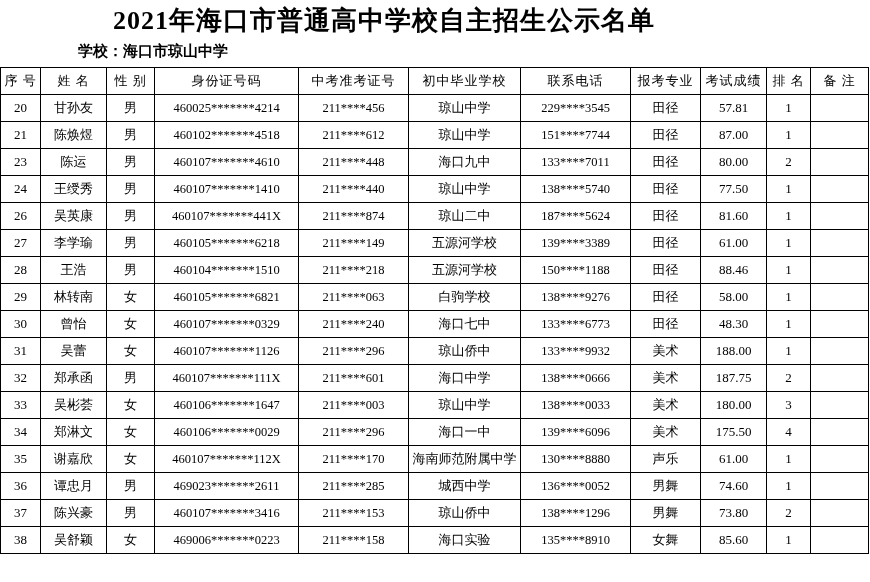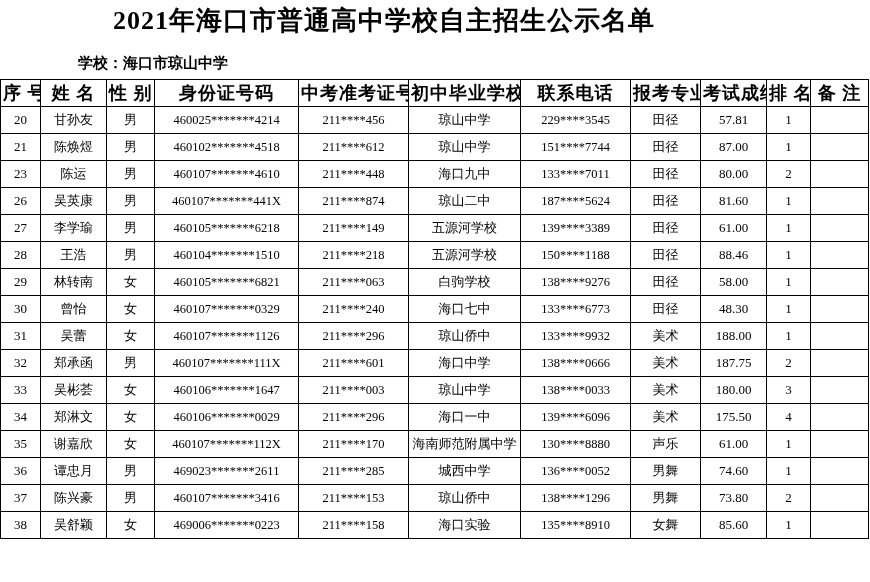--- a/index.html
+++ b/index.html
@@ -30,21 +30,20 @@
     padding-bottom: 4px;
     line-height: 30px;
   }
   .school-line {
     padding-left: 78px;
     font-size: 15px;
     font-weight: bold;
     line-height: 22px;
     padding-bottom: 5px;
     white-space: nowrap;
-    margin-top: 12px;
   }
   .school-label {
     display: inline;
   }
   .school-value {
     display: inline;
   }
   table.roster {
     border-collapse: collapse;
     margin: 0 auto;
@@ -55,22 +54,22 @@
     border: 1px solid #000000;
     text-align: center;
     font-size: 13px;
     height: 26px;
     line-height: 24px;
     padding: 0 2px;
     white-space: nowrap;
     overflow: hidden;
   }
   table.roster th {
-    font-weight: bold;
-    font-size: 18px;
+    font-weight: normal;
+    font-size: 13px;
     letter-spacing: 1px;
   }
   table.roster td.id-col,
   table.roster td.exam-col,
   table.roster td.phone-col {
     font-family: "Liberation Serif", "DejaVu Serif", serif;
     letter-spacing: 0px;
     font-size: 12.5px;
   }
   table.roster td.score-col,
@@ -164,20 +163,33 @@
           <td class="id-col">460107*******4610</td>
           <td class="exam-col">211****448</td>
           <td class="school-col">海口九中</td>
           <td class="phone-col">133****7011</td>
           <td class="major-col">田径</td>
           <td class="score-col">80.00</td>
           <td class="rank-col">2</td>
           <td class="note-col"></td>
         </tr>
         <tr>
+          <td class="seq-col">24</td>
+          <td class="name-col">王绶秀</td>
+          <td class="sex-col">男</td>
+          <td class="id-col">460107*******1410</td>
+          <td class="exam-col">211****440</td>
+          <td class="school-col">琼山中学</td>
+          <td class="phone-col">138****5740</td>
+          <td class="major-col">田径</td>
+          <td class="score-col">77.50</td>
+          <td class="rank-col">1</td>
+          <td class="note-col"></td>
+        </tr>
+        <tr>
           <td class="seq-col">26</td>
           <td class="name-col">吴英康</td>
           <td class="sex-col">男</td>
           <td class="id-col">460107*******441X</td>
           <td class="exam-col">211****874</td>
           <td class="school-col">琼山二中</td>
           <td class="phone-col">187****5624</td>
           <td class="major-col">田径</td>
           <td class="score-col">81.60</td>
           <td class="rank-col">1</td>

